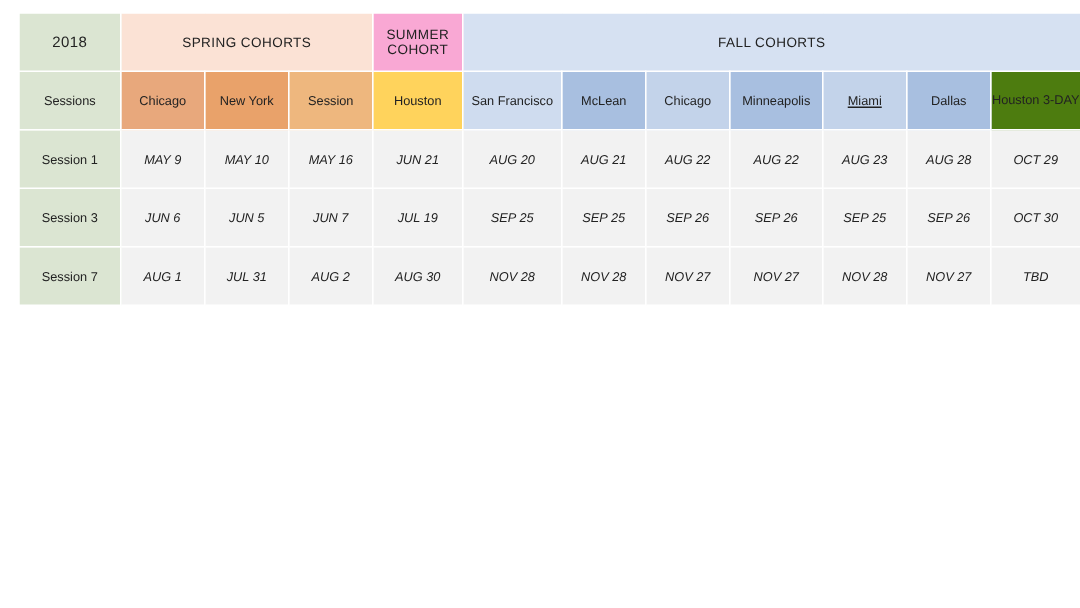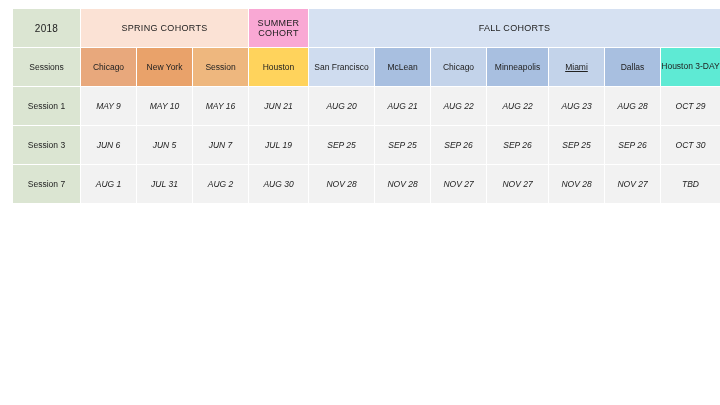--- a/index.html
+++ b/index.html
@@ -52,21 +52,21 @@
   .h-chicago   { background: #e8a87c; }
   .h-newyork   { background: #e9a26a; }
   .h-atlanta   { background: #eeb77e; }
   .h-houston   { background: #ffd35c; }
   .h-sanfran   { background: #cfdcef; }
   .h-mclean    { background: #a8bfe0; }
   .h-chicago2  { background: #c3d3ea; }
   .h-minneapolis { background: #a8bfe0; }
   .h-miami     { background: #c3d3ea; text-decoration: underline; }
   .h-dallas    { background: #a8bfe0; }
-  .h-houston3  { background: #5eead4; margin-left: 41px; }
+  .h-houston3  { background: #4d7c0f; margin-left: 41px; }
 
   .rowlabel {
     background: #dbe5d2;
     font-weight: bold;
     font-size: 8.5px;
     text-align: center;
   }
   .r-light { background: #f2f2f2; font-style: italic; }
   .r-dark  { background: #d9d9d9; }
   .two-line { line-height: 1.15; }

